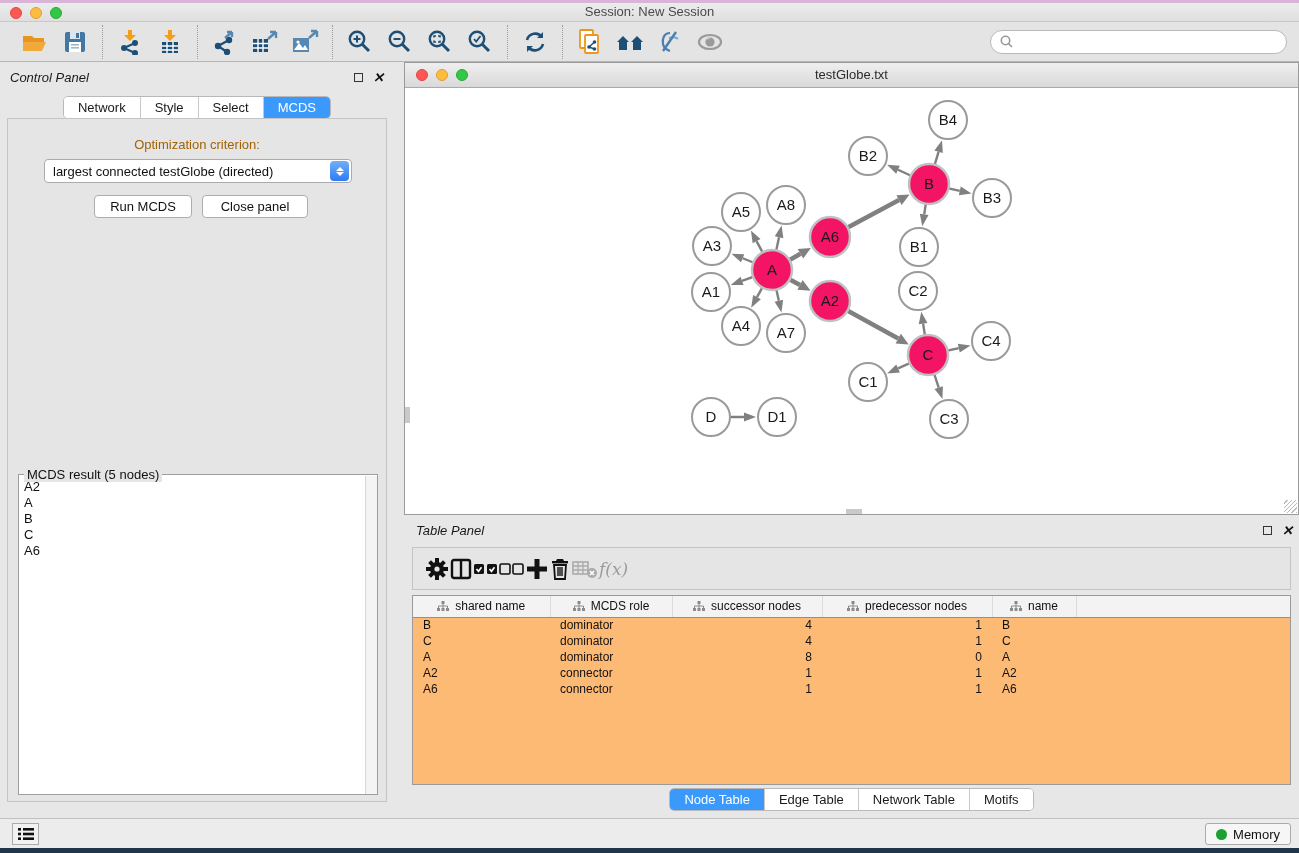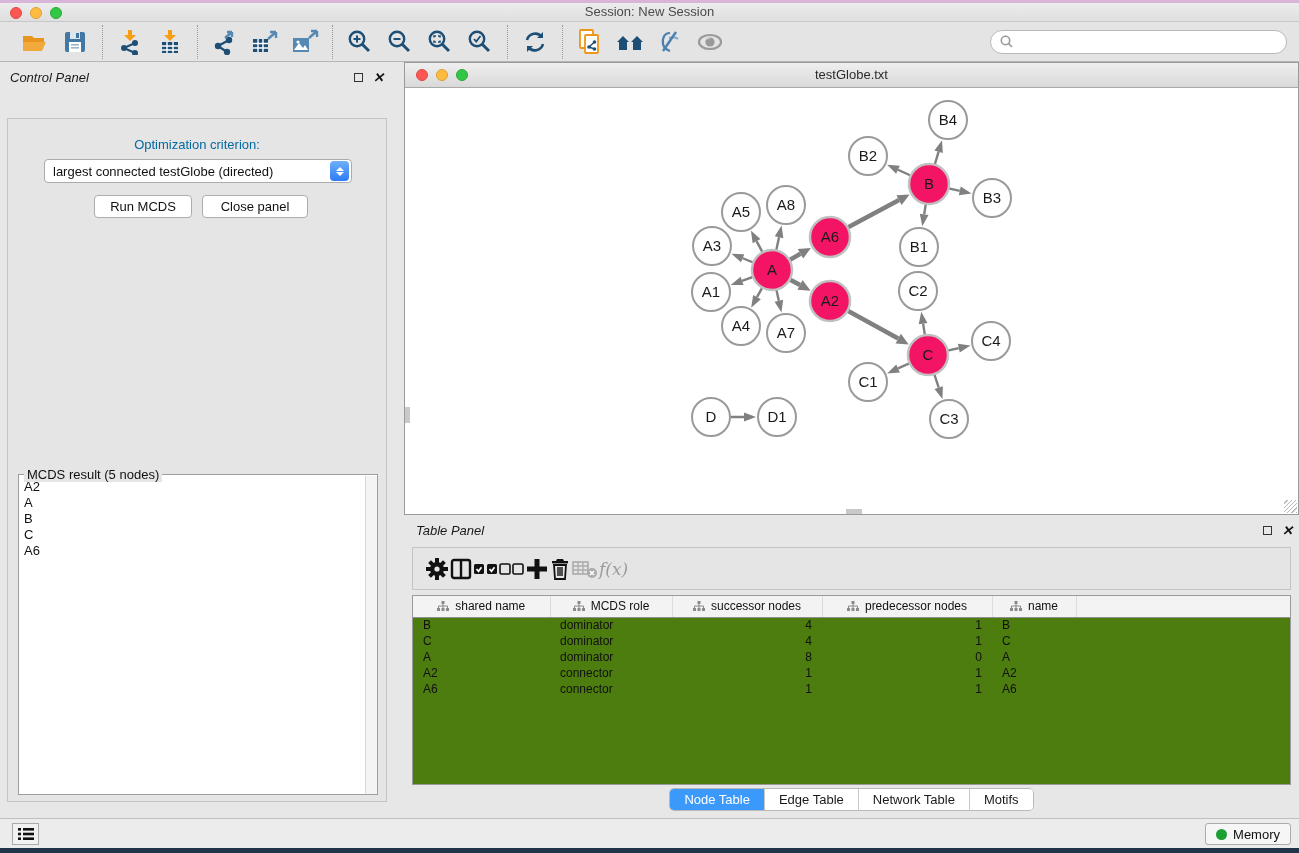--- a/index.html
+++ b/index.html
@@ -35,21 +35,21 @@
   .win-float { width:9px; height:9px; border:1.5px solid #333; display:inline-block; margin-right:10px; }
   .win-close { font-size:13px; font-weight:bold; color:#111; line-height:9px; }
   #cp-tabs-row { position:absolute; left:0; top:30px; width:386px; display:flex; justify-content:center; }
   .seg { display:flex; border:1px solid #B9B9B9; border-radius:5px; overflow:hidden; background:#fff; }
   .seg .seg-tab { font-size:13px; padding:2px 14px; color:#1A1A1A; background:#fff;
      border-right:1px solid #C9C9C9; line-height:17px; cursor:default; }
   .seg .seg-tab:last-child { border-right:none; }
   .seg .seg-tab.active { background:#3B99FC; color:#fff; }
   #cp-inner { position:absolute; left:3px; top:52px; width:380px; height:684px;
      background:#E5E5E5; border:1px solid #C4C4C4; }
-  #opt-label { position:absolute; left:0; top:18px; width:100%; text-align:center; font-size:13px; color:#0369a1; }
+  #opt-label { position:absolute; left:0; top:18px; width:100%; text-align:center; font-size:13px; color:#a16207; }
   #criterion { position:absolute; left:36px; top:40px; width:308px; height:24px; background:#fff;
      border:1px solid #ABABAB; border-radius:4px; display:flex; align-items:center; }
   #criterion .val { flex:1; font-size:13px; padding:0 8px; color:#111; white-space:nowrap; }
   #criterion .stepper { width:19px; height:20px; margin-right:2px; border-radius:4px;
      background:linear-gradient(#6FB0F9,#2E7BF6); display:flex; flex-direction:column;
      align-items:center; justify-content:center; gap:1px; }
   .chev { width:0; height:0; border-left:4px solid transparent; border-right:4px solid transparent; }
   .chev.up { border-bottom:4px solid #fff; } .chev.dn { border-top:4px solid #fff; }
   .cp-btn { position:absolute; top:76px; height:23px; background:#fff; border:1px solid #ADADAD;
      border-radius:4px; font-size:13px; color:#111; display:flex; align-items:center; justify-content:center; }
@@ -78,21 +78,21 @@
   .scroll-nub-v { position:absolute; left:0; top:344px; width:5px; height:16px; background:#C9C9C9; }
   .scroll-nub-h { position:absolute; left:441px; bottom:0; width:16px; height:5px; background:#C9C9C9; }
 
   
   #table-panel { left:404px; top:519px; width:895px; height:293px; }
   #tp-toolbar { position:absolute; left:8px; top:28px; width:879px; height:43px;
      background:#E5E5E5; border:1px solid #C4C4C4; display:flex; align-items:center; padding:0 12px; }
   .tpi { display:flex; align-items:center; justify-content:center; height:30px; }
   #fx-label { font-family:"DejaVu Serif", serif; font-style:italic; font-size:17px; color:#9B9B9B; }
   #tp-tablebox { position:absolute; left:8px; top:76px; width:879px; height:190px;
-     background:#4d7c0f; border:1px solid #9A9A9A; overflow:hidden; }
+     background:#fdba74; border:1px solid #9A9A9A; overflow:hidden; }
   table { border-collapse:collapse; table-layout:fixed; width:879px; font-size:12px; }
   th { background:#F3F3F3; border-right:1px solid #DCDCDC; border-bottom:1px solid #8F8F8F;
      font-weight:normal; color:#111; height:21px; text-align:center; }
   th .hwrap { display:flex; align-items:center; justify-content:center; gap:6px; }
   td { height:16px; padding:0 10px; color:#111; white-space:nowrap; overflow:hidden; }
   td.r { text-align:right; } td.l { text-align:left; }
   #tp-tabs-row { position:absolute; left:0; top:269px; width:895px; display:flex; justify-content:center; }
 
   
   #status-bar { left:0; top:818px; width:1299px; height:30px; background:#ECECEC;
@@ -269,20 +269,28 @@
   </div>
 </div>
 
 <div class="abs" id="control-panel">
   <div class="panel-head">
     <span>Control Panel</span>
     <span class="sp"></span>
     <span class="win-float"></span>
     <span class="win-close">✕</span>
   </div>
+  <div id="cp-tabs-row">
+      <div class="seg" id="cp-tabs">
+        <div class="seg-tab">Network</div>
+        <div class="seg-tab">Style</div>
+        <div class="seg-tab">Select</div>
+        <div class="seg-tab active">MCDS</div>
+      </div>
+    </div>
   <div id="cp-inner">
     <div id="opt-label">Optimization criterion:</div>
     <div id="criterion">
       <div class="val">largest connected testGlobe (directed)</div>
       <div class="stepper">
         <span class="chev up"></span>
           <span class="chev dn"></span>
       </div>
     </div>
     <div class="cp-btn" id="run-btn">Run MCDS</div>

